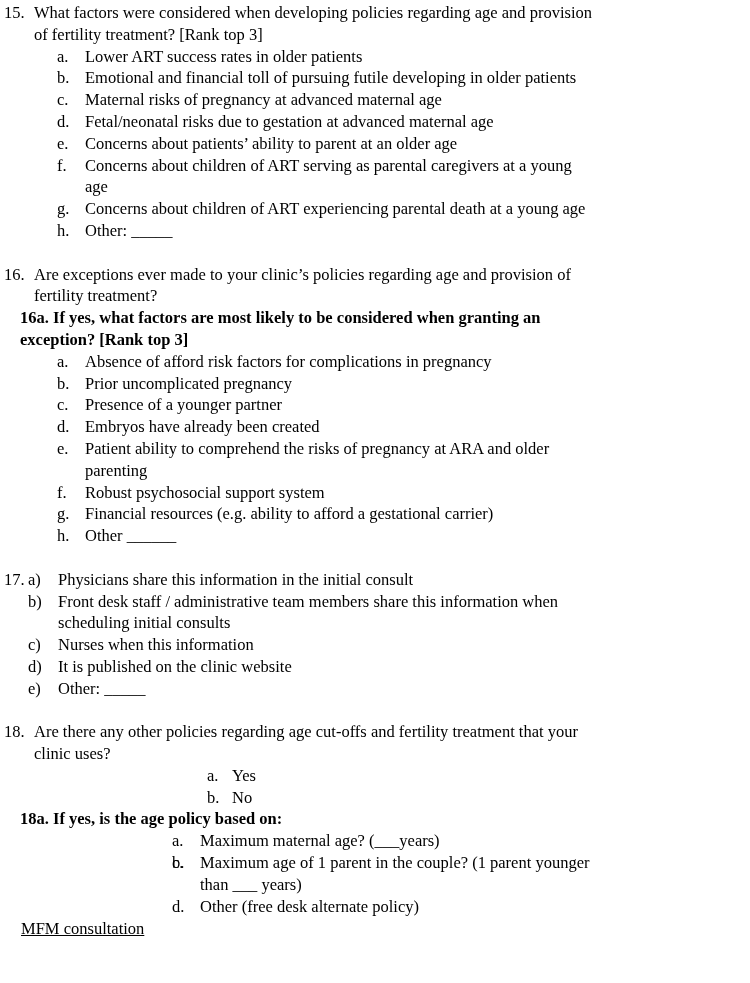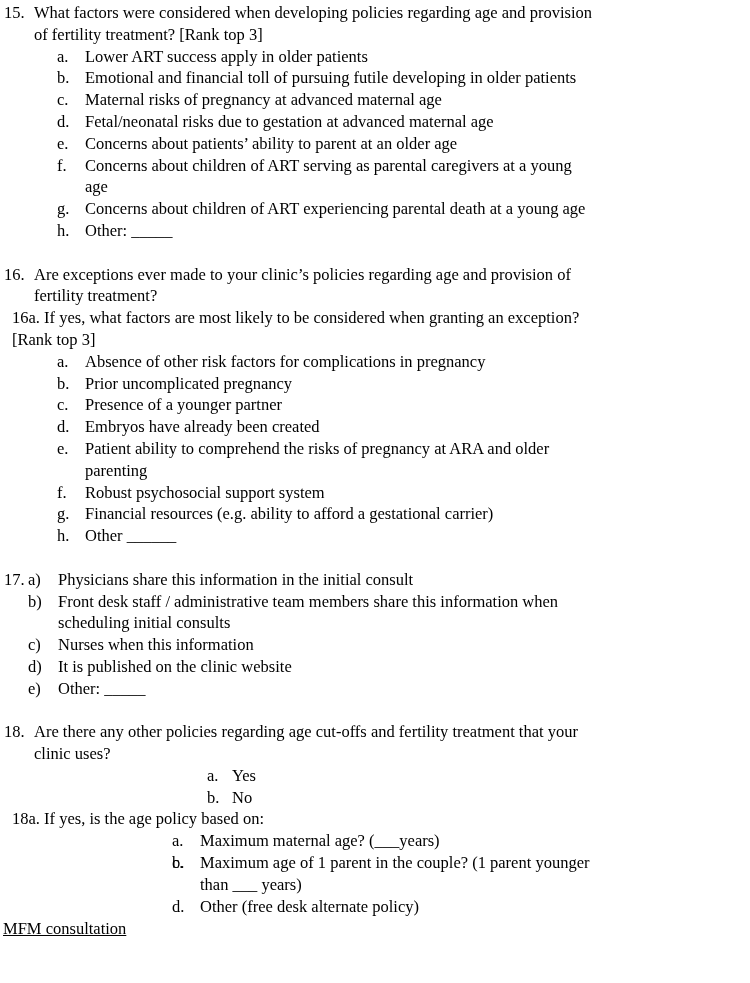--- a/index.html
+++ b/index.html
@@ -33,22 +33,23 @@
   }
   .q .num {
     position: absolute;
     left: 0;
     top: 0;
     white-space: nowrap;
   }
   
   .q-flush {
     padding-left: 0;
-    margin-left: 12px;
+    margin-left: 20px;
     text-indent: 0;
+    font-weight: bold;
   }
   .q-flush .num-inline {
     white-space: nowrap;
   }
 
   
   .opts {
     list-style: none;
     margin: 0;
     padding: 0;
@@ -78,38 +79,38 @@
   
   .lvl-mid .opt { padding-left: 200px; }
   .lvl-mid .opt .mk { left: 172px; }
 
   .gap { height: 21.8px; }
 
   .underlined {
     text-decoration: underline;
   }
   .foot {
-    margin-left: 3px;
+    margin-left: 21px;
     padding-top: 1px;
   }
   .blank { letter-spacing: 0px; }
 </style>
 </head>
 <body>
 
 <div class="page">
 
   <div class="q">
     <span class="num">15.</span>
     <span>What factors were considered when developing policies regarding age and provision of fertility treatment? [Rank top 3]</span>
   </div>
   <ul class="opts lvl-deep">
     <li class="opt">
       <span class="mk">a.</span>
-      <span>Lower ART success apply in older patients</span>
+      <span>Lower ART success rates in older patients</span>
     </li>
     <li class="opt">
       <span class="mk">b.</span>
       <span>Emotional and financial toll of pursuing futile developing in older patients</span>
     </li>
     <li class="opt">
       <span class="mk">c.</span>
       <span>Maternal risks of pregnancy at advanced maternal age</span>
     </li>
     <li class="opt">
@@ -141,21 +142,21 @@
     <span>Are exceptions ever made to your clinic’s policies regarding age and provision of fertility treatment?</span>
   </div>
 
   <div class="q-flush">
     <span class="num-inline">16a. </span>
     <span>If yes, what factors are most likely to be considered when granting an exception? [Rank top 3]</span>
   </div>
   <ul class="opts lvl-deep">
     <li class="opt">
       <span class="mk">a.</span>
-      <span>Absence of other risk factors for complications in pregnancy</span>
+      <span>Absence of afford risk factors for complications in pregnancy</span>
     </li>
     <li class="opt">
       <span class="mk">b.</span>
       <span>Prior uncomplicated pregnancy</span>
     </li>
     <li class="opt">
       <span class="mk">c.</span>
       <span>Presence of a younger partner</span>
     </li>
     <li class="opt">

